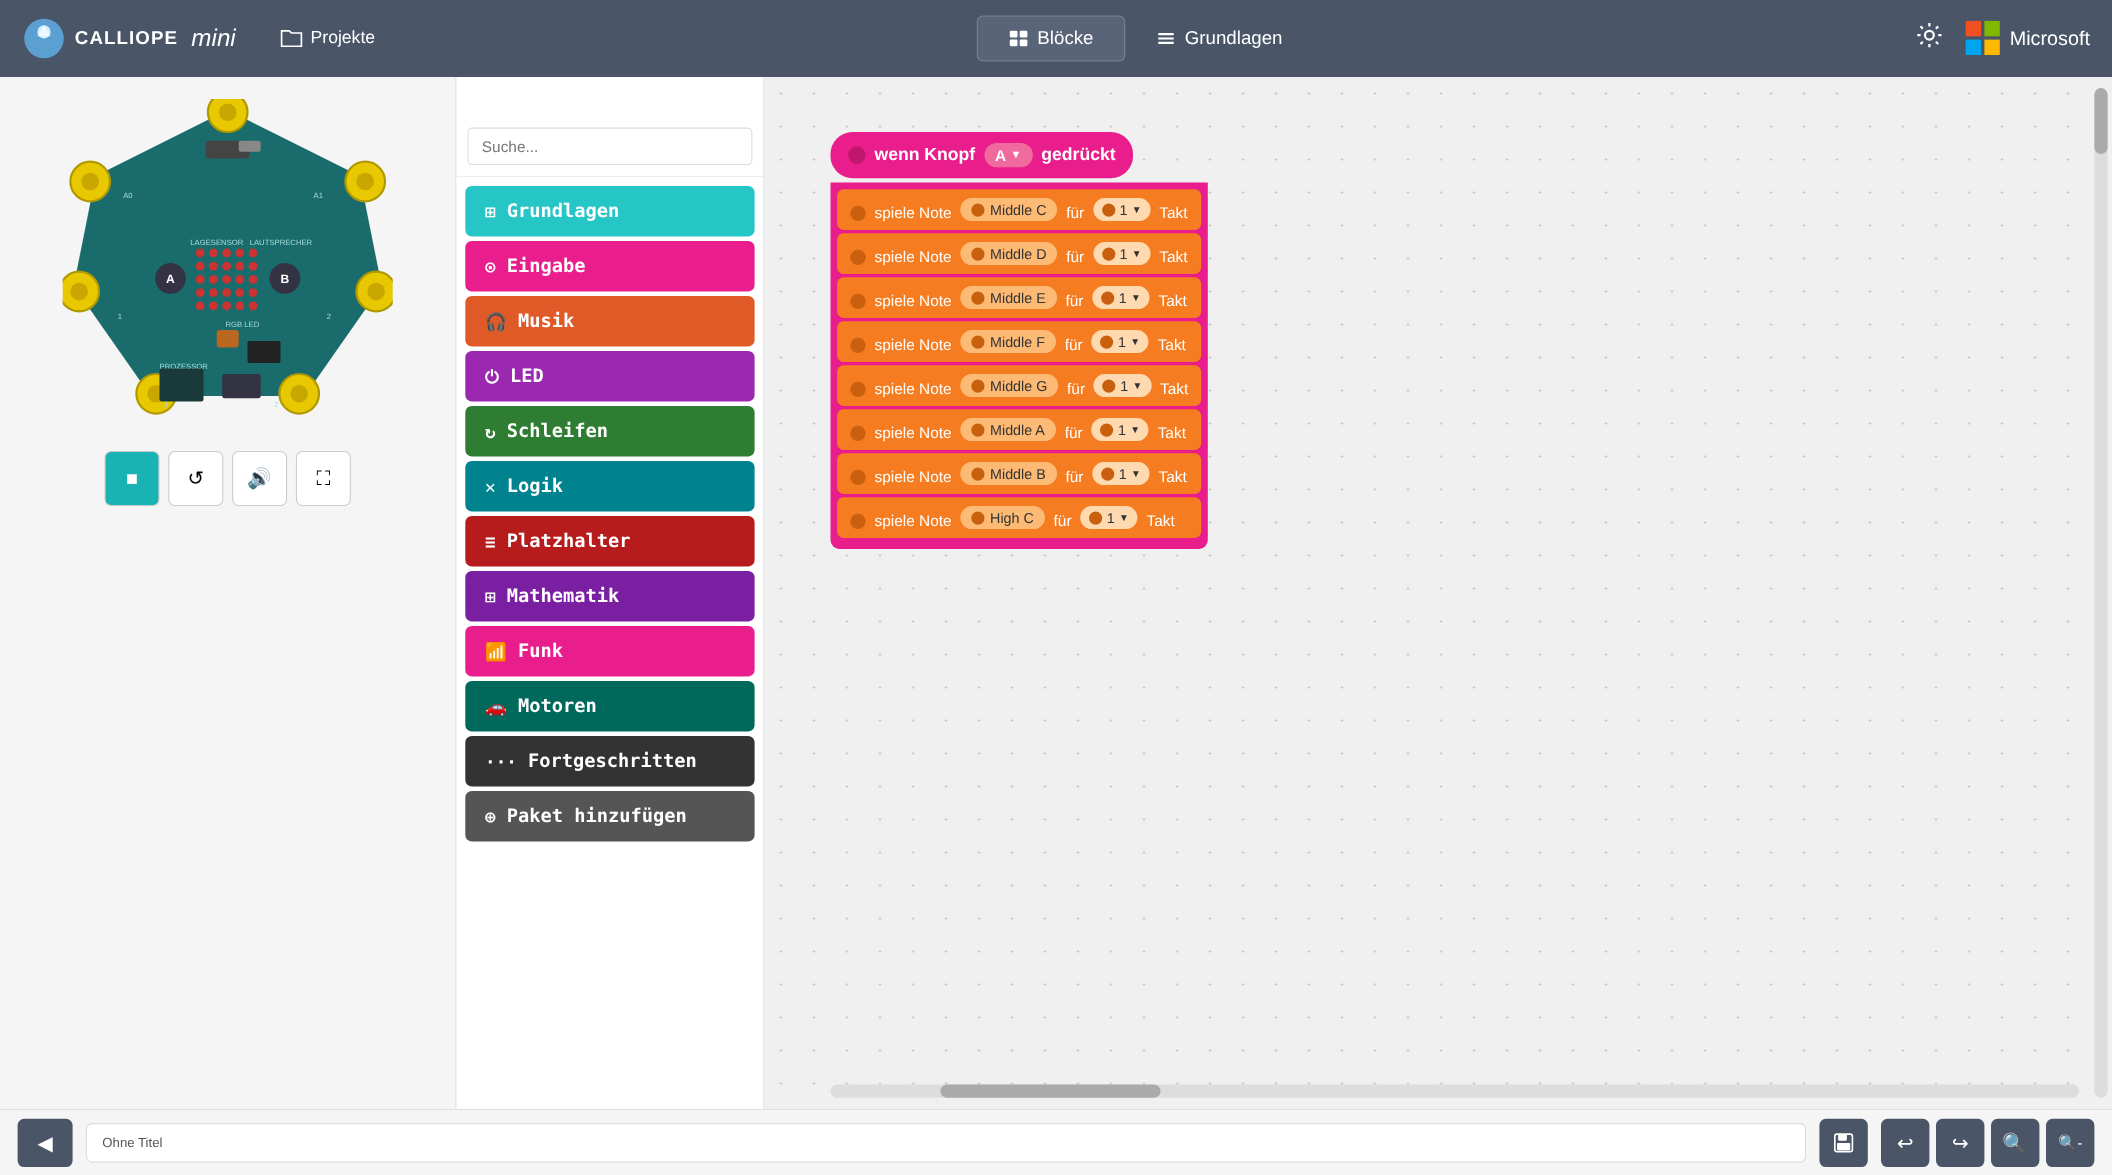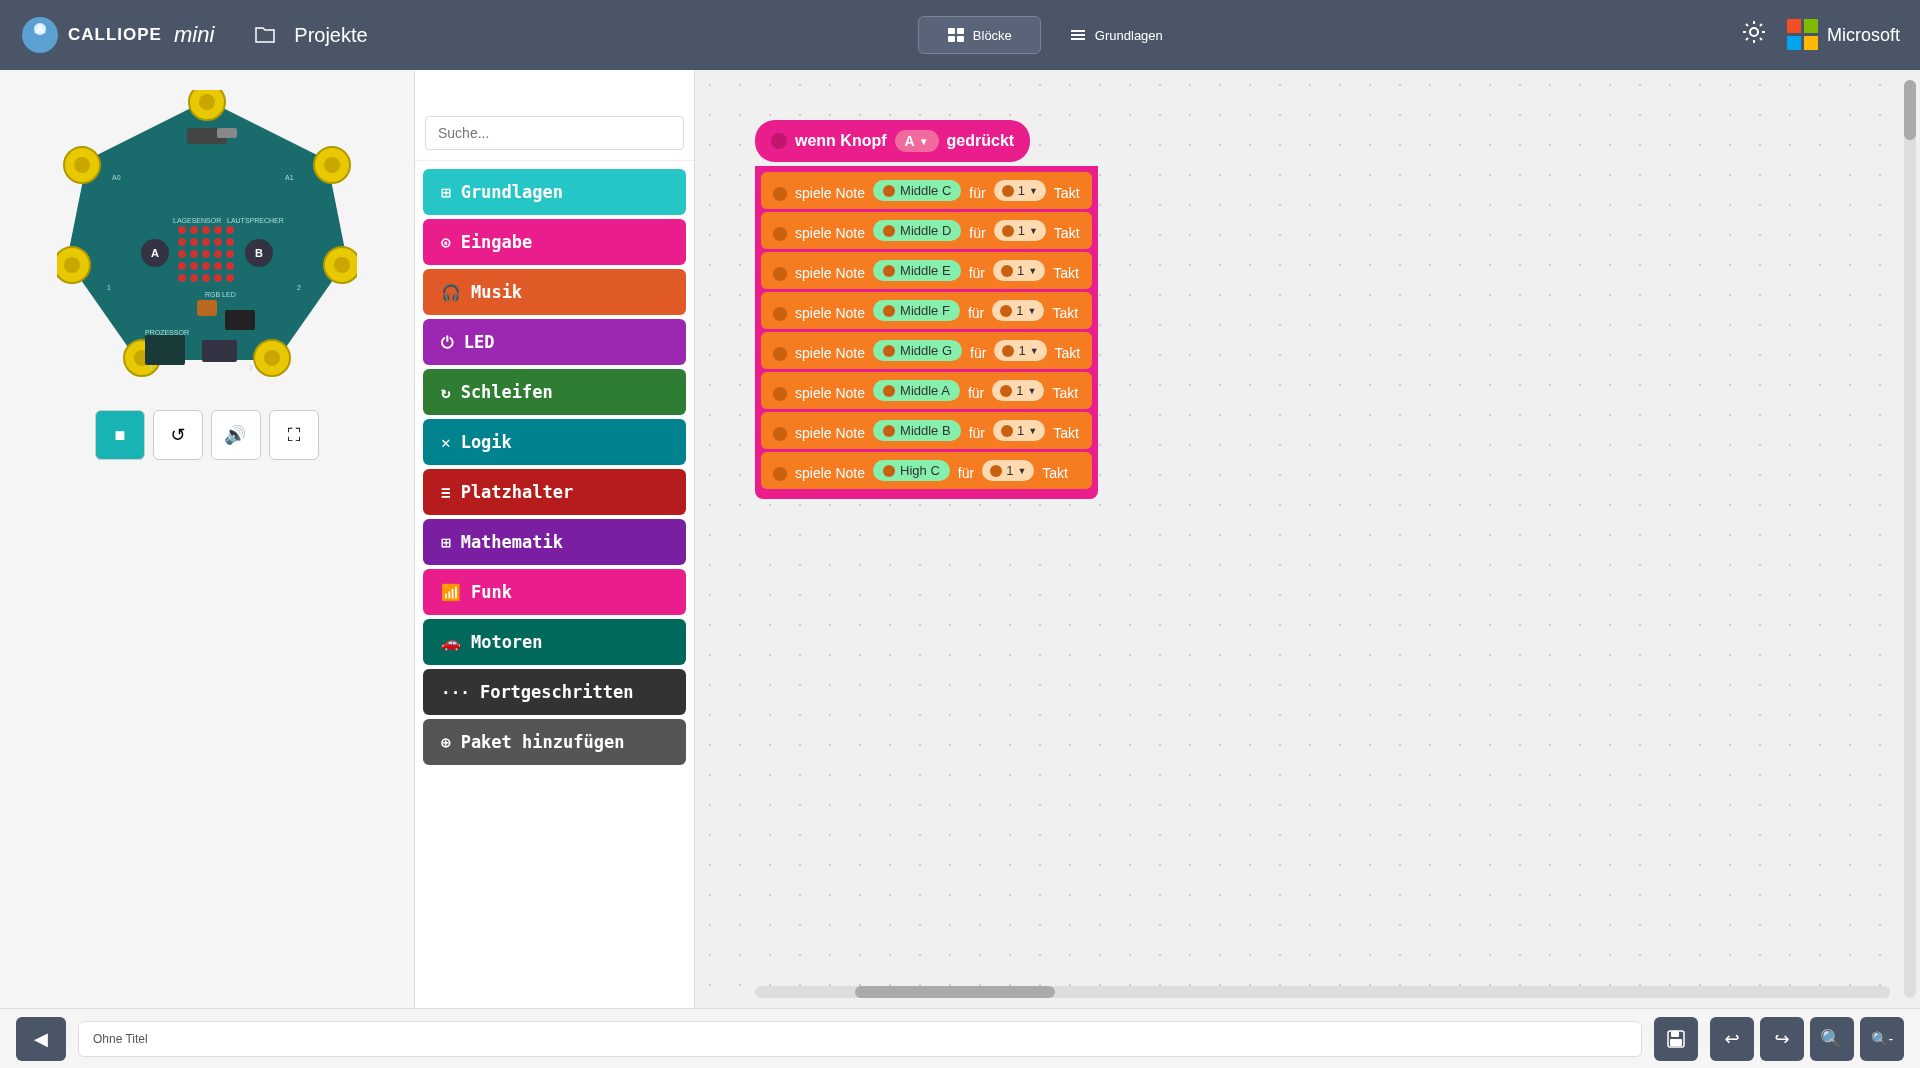--- a/index.html
+++ b/index.html
@@ -19,37 +19,37 @@
       align-items: center;
       gap: 8px;
       color: white;
       font-size: 20px;
       font-weight: 300;
     }
     .logo-icon { width: 40px; height: 40px; }
     .header-projekte {
       display: flex;
       align-items: center;
-      gap: 18px;
-      color: white;
-      font-size: 20px;
+      gap: 6px;
+      color: white;
+      font-size: 16px;
       cursor: pointer;
       margin-left: 20px;
     }
     .header-nav-center {
       flex: 1;
       display: flex;
       justify-content: center;
       gap: 0;
     }
     .nav-btn {
       background: transparent;
       border: none;
       color: white;
-      font-size: 13px;
+      font-size: 17px;
       padding: 10px 28px;
       cursor: pointer;
       display: flex;
       align-items: center;
       gap: 8px;
       border-radius: 6px;
     }
     .nav-btn.active {
       background: #5a6478;
       border: 1px solid #7a8498;
@@ -242,21 +242,21 @@
       white-space: nowrap;
     }
     .note-icon {
       width: 14px;
       height: 14px;
       border-radius: 50%;
       background: #c96010;
       flex-shrink: 0;
     }
     .note-pill {
-      background: #86efac;
+      background: #fdba74;
       color: #333;
       border-radius: 12px;
       padding: 3px 10px;
       font-size: 13px;
       display: inline-flex;
       align-items: center;
       gap: 5px;
     }
     .note-pill-icon {
       width: 12px;

